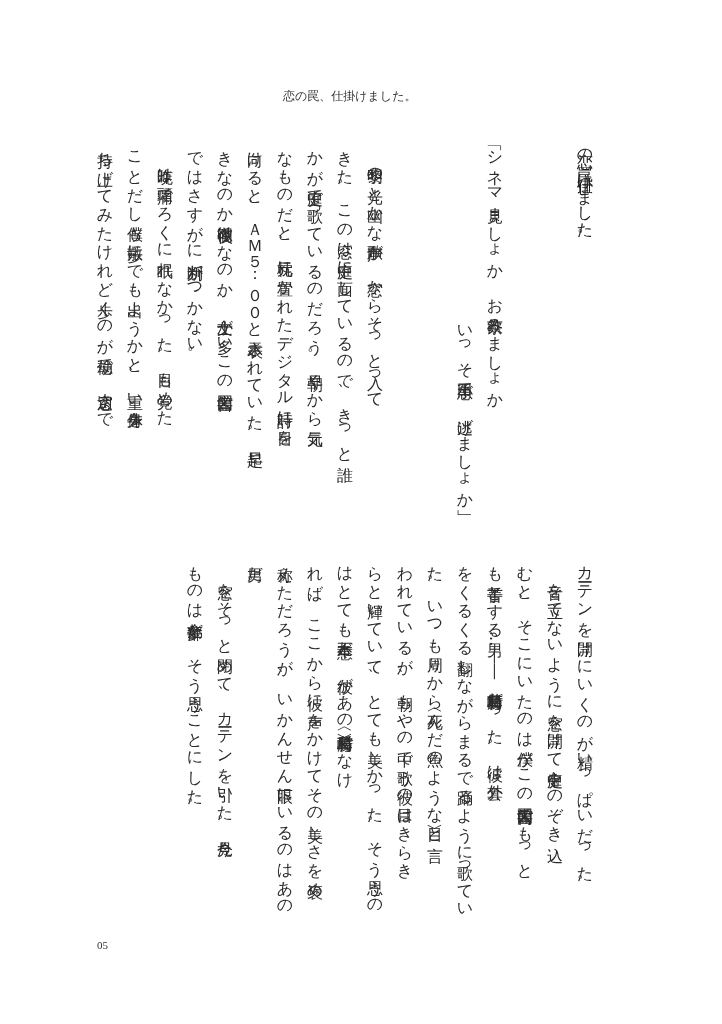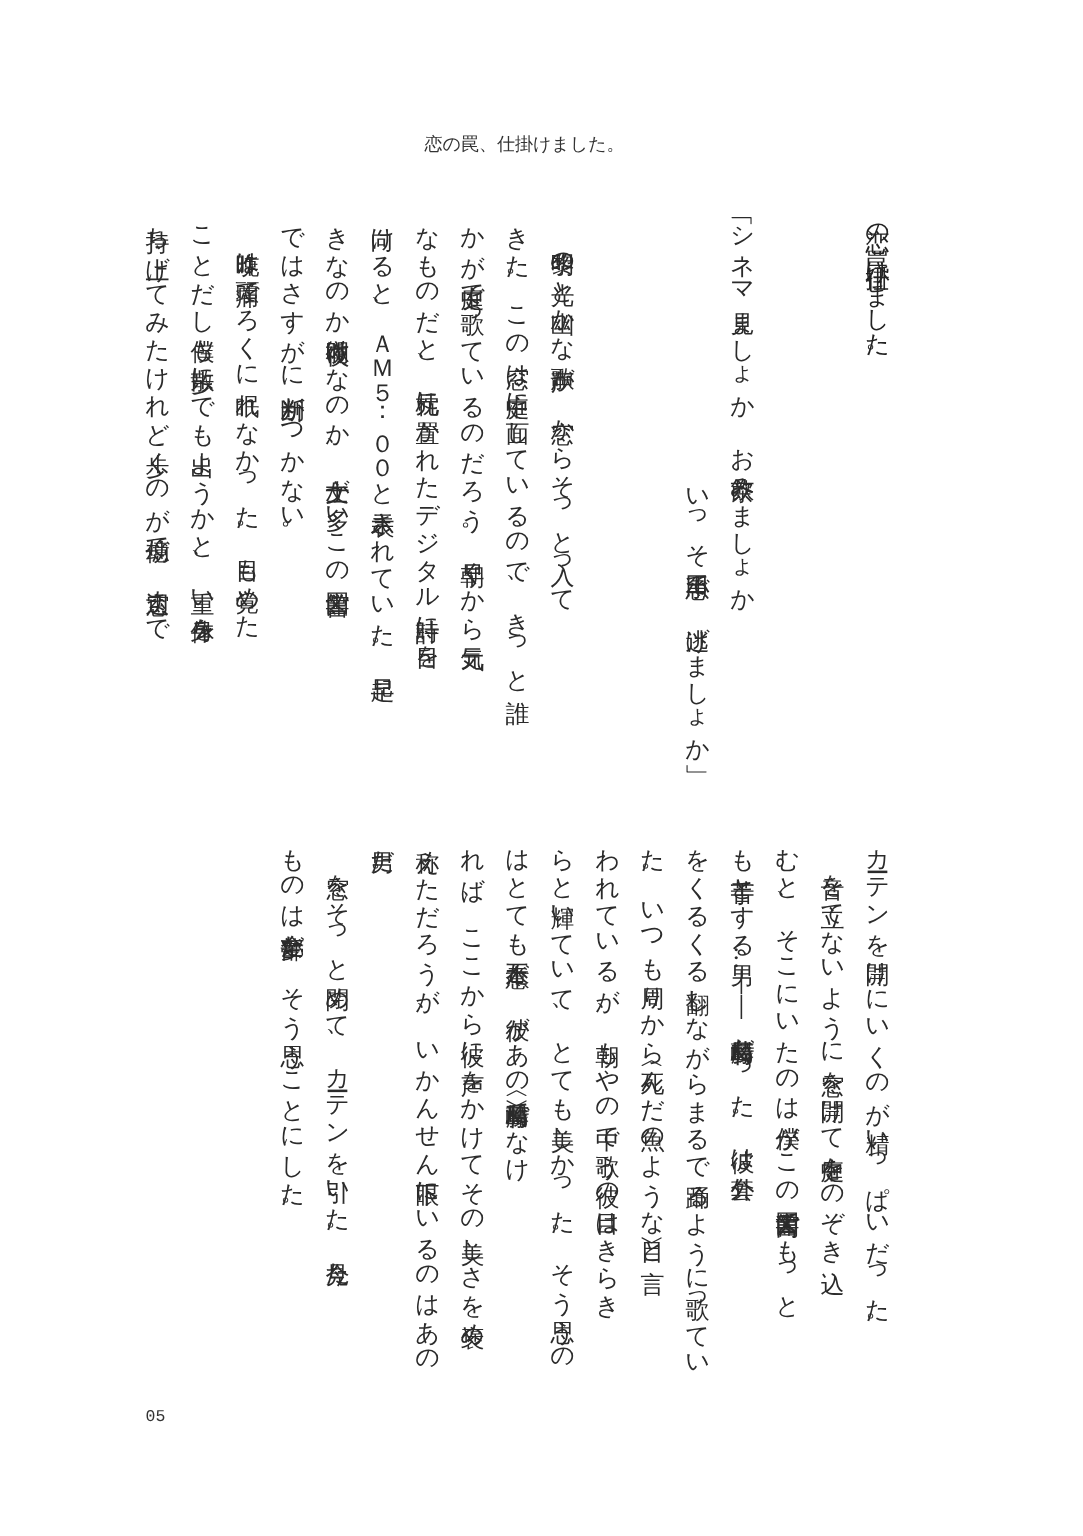--- a/index.html
+++ b/index.html
@@ -53,21 +53,21 @@
       letter-spacing: -2px;
       color: #222222;
     }
     .col.bottom {
       text-align: end;
     }
     .page-number {
       position: absolute;
       left: 97px;
       top: 938px;
-      font-family: Liberation Mono, monospace;
+      font-family: Liberation Serif, serif;
       font-size: 11px;
       line-height: 14px;
       color: #333333;
     }
   </style>
 </head>
 <body>
 
 <div class="running-title">恋の罠、仕掛けました。</div>
 

